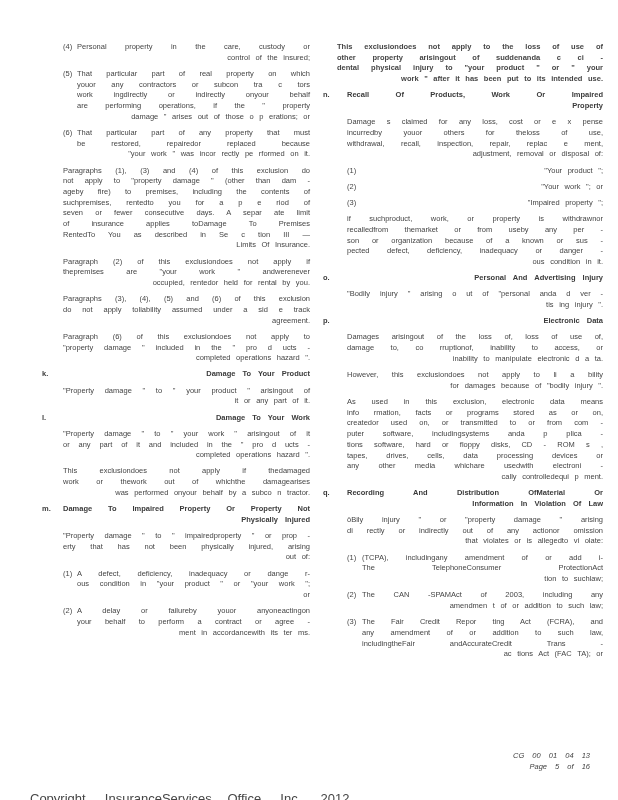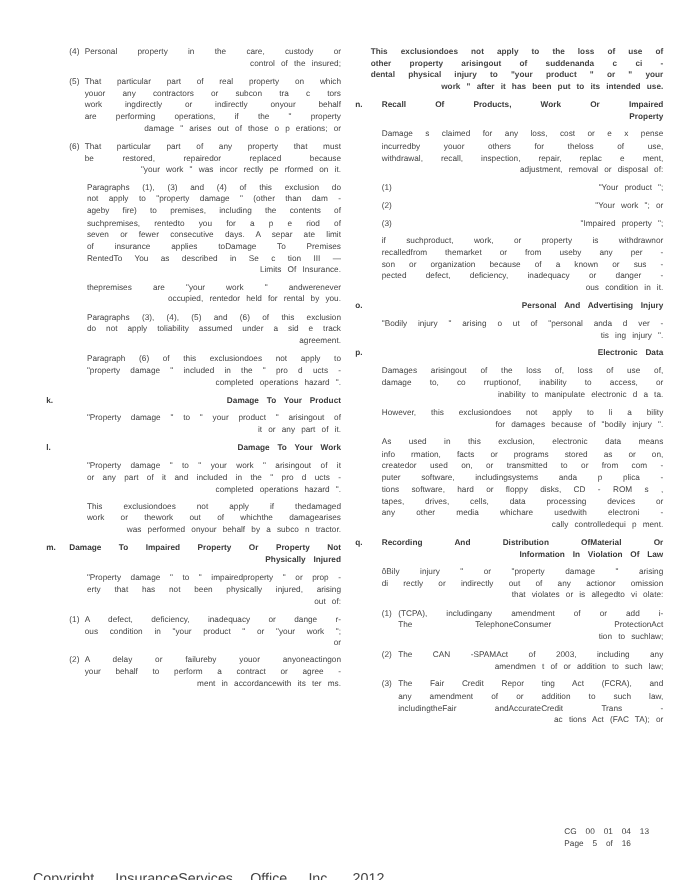--- a/index.html
+++ b/index.html
@@ -6,21 +6,21 @@
   body{
     width:618px;height:800px;background:#ffffff;position:relative;
     font-family:"Liberation Sans", sans-serif;color:#454545;
     -webkit-font-smoothing:antialiased;
   }
   .page{position:absolute;inset:0;background:#fff;overflow:hidden;}
   .col{position:absolute;top:42px;font-size:7.5px;line-height:10.7px;}
   .col-left{left:42px;width:268px;}
   .col-right{left:323px;width:280px;}
   .block{display:flex;margin-bottom:5.5px;}
-  .block.para{margin-left:37px;}
+  .block.para{margin-left:21px;}
   .block.num{margin-left:21px;}
   .block.letter{margin-left:0;}
   .col-right .block.para{margin-left:24px;}
   .col-right .block.num{margin-left:24px;}
   .block.cont{margin-left:14px;font-weight:bold;}
   .lbl{flex:0 0 auto;}
   .lbl.l-letter{width:21px;font-weight:bold;color:#3a3a3a;}
   .col-right .lbl.l-letter{width:24px;}
   .lbl.l-num{width:14px;}
   .col-right .lbl.l-num{width:15px;}
@@ -28,22 +28,22 @@
   .content.bold{font-weight:bold;color:#3a3a3a;}
   .line{text-align:justify;white-space:normal;}
   .line.just{text-align-last:justify;-moz-text-align-last:justify;}
   .line.last{text-align:right;word-spacing:3.5px;}
   .letter .line.last{word-spacing:5px;}
   .footer-left{
     position:absolute;left:30px;top:753px;font-size:13px;
     word-spacing:12px;color:#454545;margin-top:38px;
   }
   .footer-right{
-    position:absolute;right:28px;top:750px;
-    font-size:7.5px;line-height:11px;color:#3f3f3f;word-spacing:6px;
+    position:absolute;right:28px;top:750px;text-align:right;
+    font-size:7.5px;line-height:11px;color:#3f3f3f;word-spacing:6px;font-style:italic;
   }
   .stamp{
     position:absolute;left:301px;top:776px;
     font-family:"DejaVu Sans Mono", monospace;font-weight:bold;
     font-size:14px;letter-spacing:0.5px;color:#111;margin-top:24px;
   }
 </style>
 </head>
 <body>
 
@@ -81,20 +81,21 @@
           <div class="line just">ageby fire) to premises, including the contents of</div>
           <div class="line just">suchpremises, rentedto you for a p e riod of</div>
           <div class="line just">seven or fewer consecutive days. A separ ate limit</div>
           <div class="line just">of insurance applies toDamage To Premises</div>
           <div class="line just">RentedTo You as described in Se c tion III —</div>
           <div class="line last">Limits Of Insurance.</div>
         </div>
       </div>
       <div class="block para">
         <div class="content">
+          <div class="line just">Paragraph (2) of this exclusiondoes not apply if</div>
           <div class="line just">thepremises are "your work " andwerenever</div>
           <div class="line last">occupied, rentedor held for rental by you.</div>
         </div>
       </div>
       <div class="block para">
         <div class="content">
           <div class="line just">Paragraphs (3), (4), (5) and (6) of this exclusion</div>
           <div class="line just">do not apply toliability assumed under a sid e track</div>
           <div class="line last">agreement.</div>
         </div>

